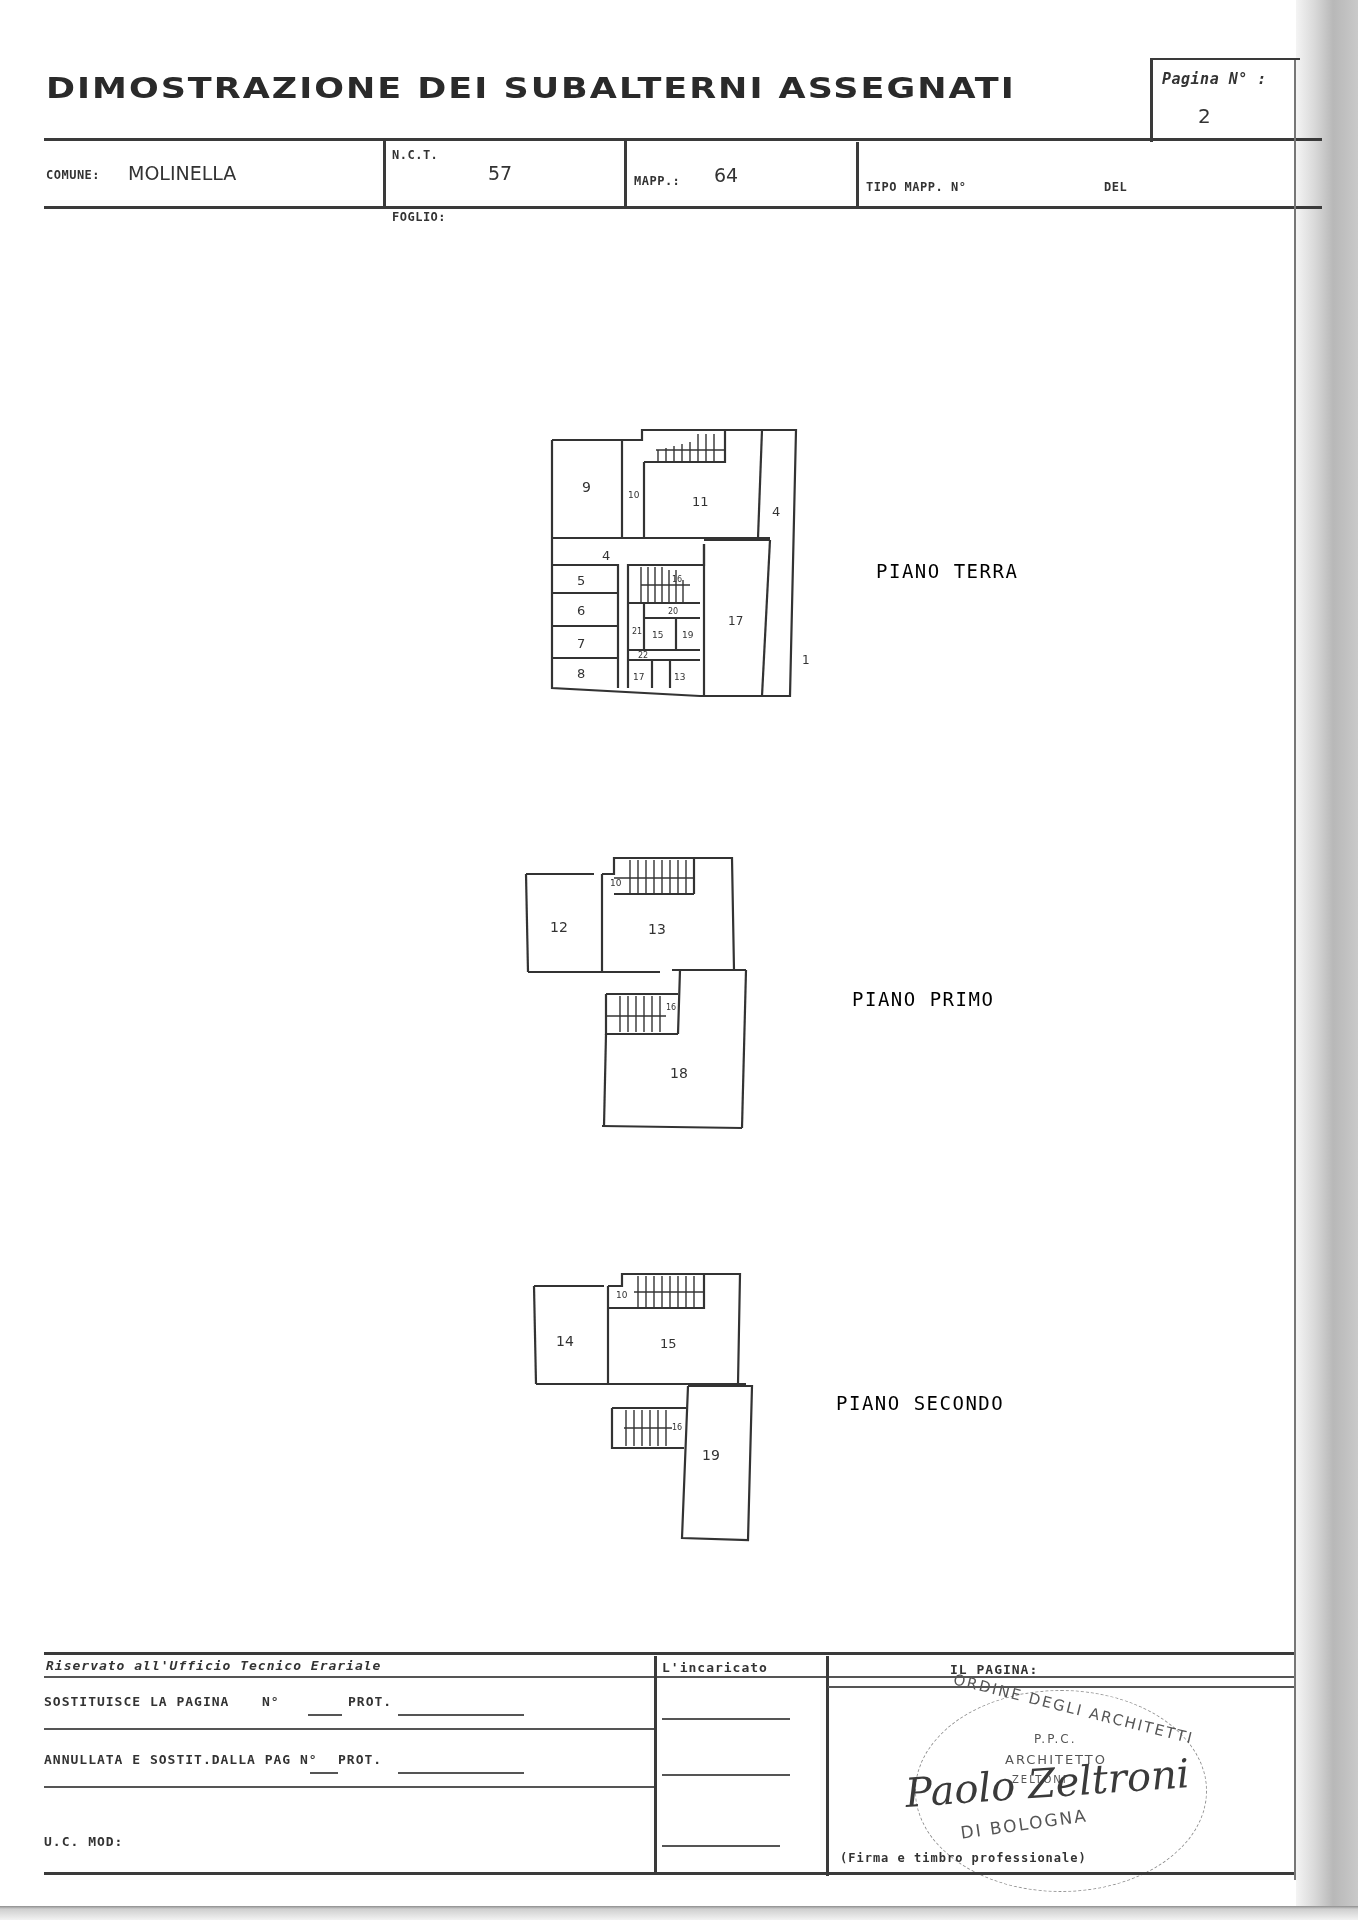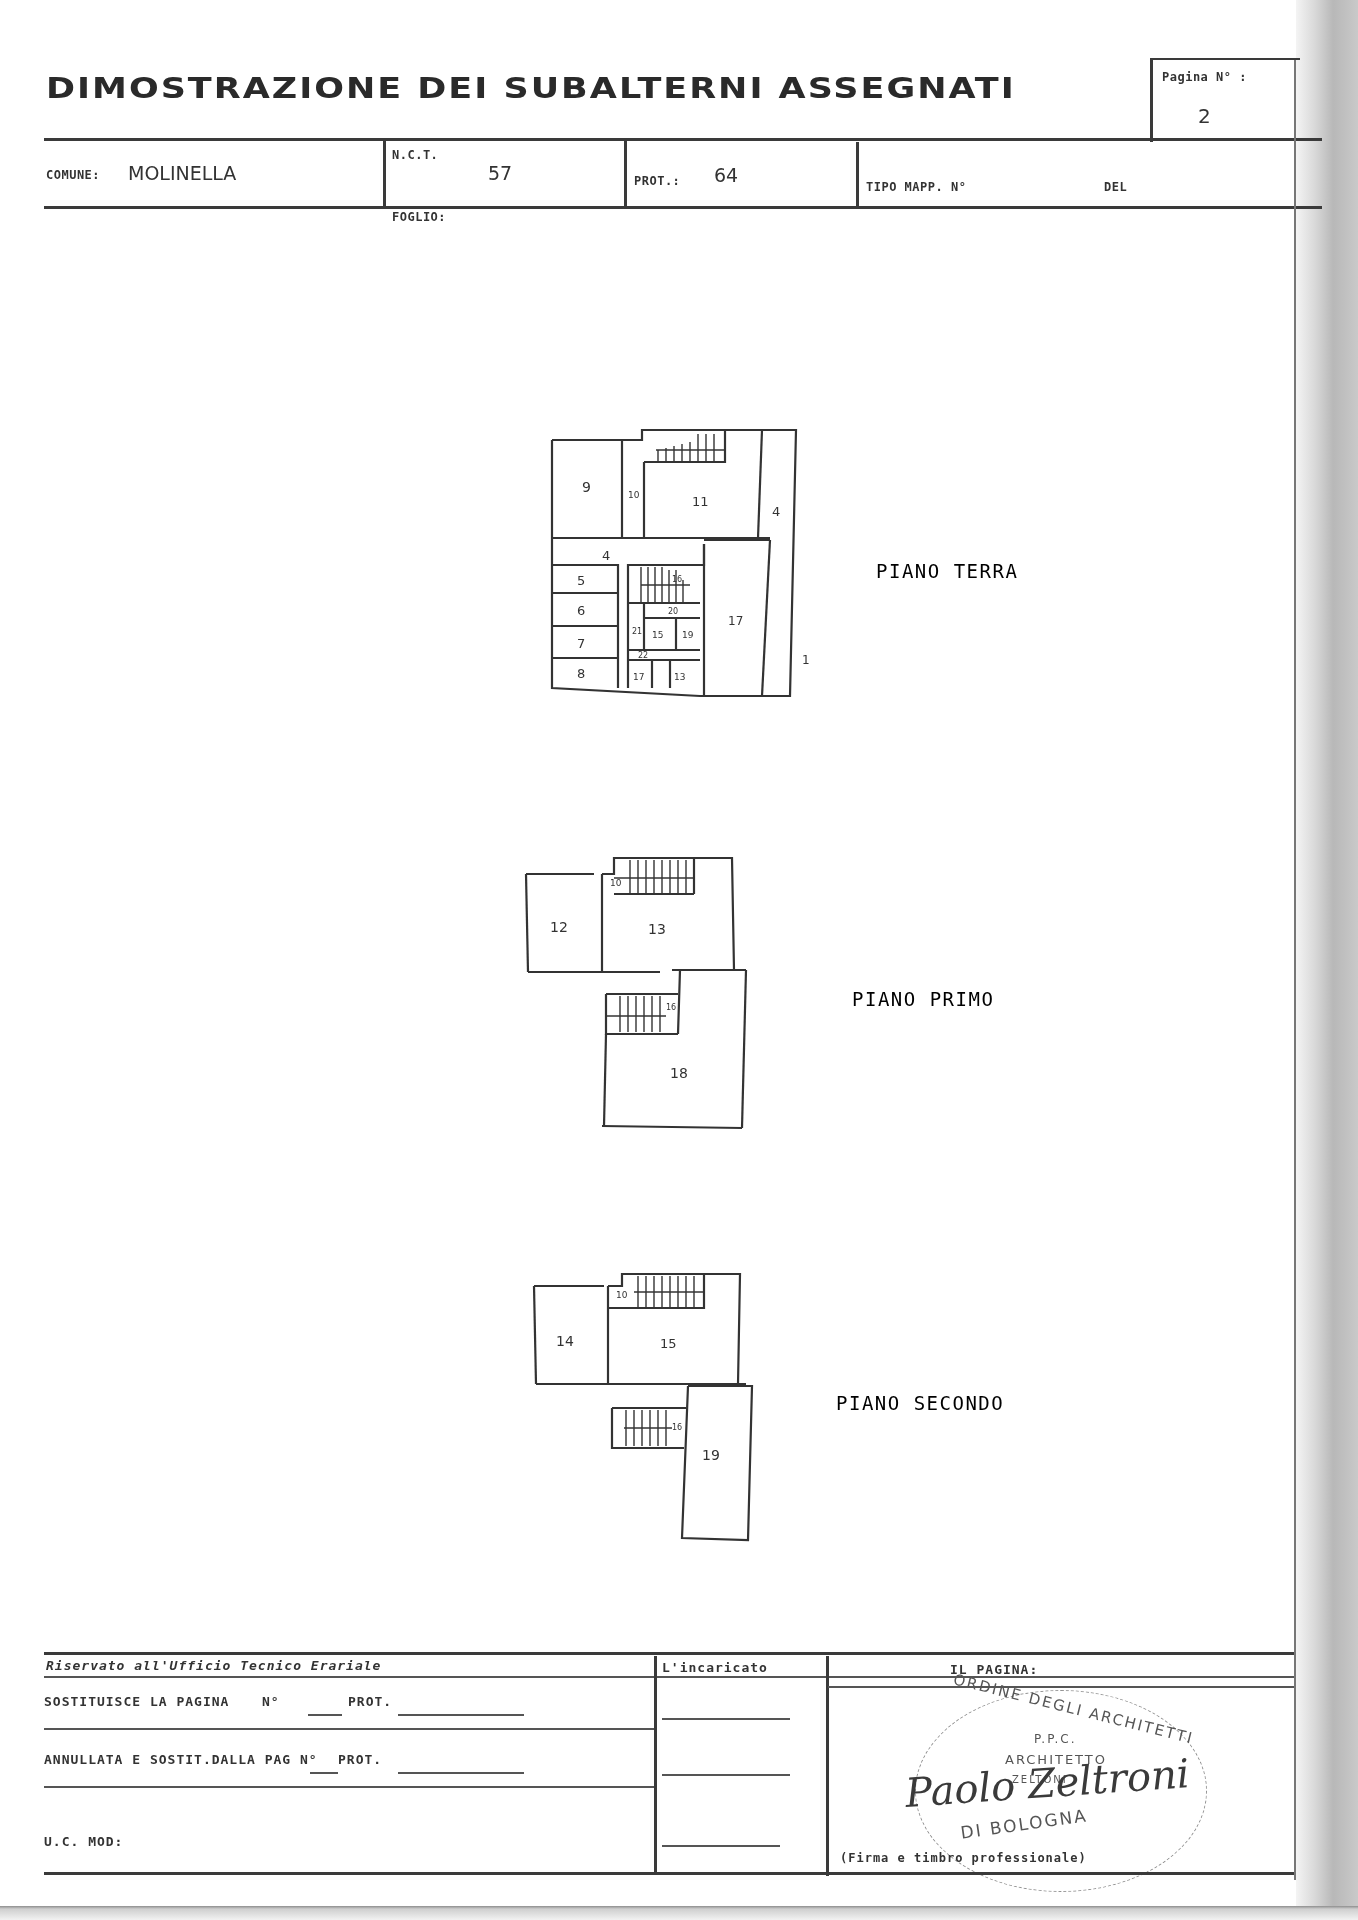--- a/index.html
+++ b/index.html
@@ -65,35 +65,35 @@
 <body>
 
 <div class="page-shadow"></div>
 <div class="bottom-edge"></div>
 
 <div>
   <div class="hline" style="left:1150px; top:58px; width:150px; height:2px;"></div>
   <div class="title">DIMOSTRAZIONE DEI SUBALTERNI ASSEGNATI</div>
 
   <div class="vline" style="left:1150px; top:58px; height:84px;"></div>
-  <div class="small-label" style="left:1162px; top:70px; font-size:12px;">Pagina N° :</div>
+  <div class="small-label" style="left:1162px; top:70px; font-size:15px;font-style:italic;">Pagina N° :</div>
   <div class="value" style="left:1198px; top:104px; font-size:20px;">2</div>
 
   <div class="hline" style="left:44px; top:138px; width:1278px;"></div>
 
   <div class="small-label" style="left:46px; top:168px;">COMUNE:</div>
   <div class="value" style="left:128px; top:162px;text-align:center;">MOLINELLA</div>
 
   <div class="vline" style="left:383px; top:138px; height:70px;"></div>
   <div class="small-label" style="left:392px; top:148px;">N.C.T.</div>
   <div class="small-label" style="left:392px; top:166px;margin-top:44px;">FOGLIO:</div>
   <div class="value" style="left:488px; top:162px;">57</div>
 
   <div class="vline" style="left:624px; top:140px; height:68px;"></div>
-  <div class="small-label" style="left:634px; top:174px;">PROT.:</div>
+  <div class="small-label" style="left:634px; top:174px;">MAPP.:</div>
   <div class="value" style="left:714px; top:164px;">64</div>
 
   <div class="vline" style="left:856px; top:142px; height:66px;"></div>
   <div class="small-label" style="left:866px; top:180px;">TIPO MAPP. N°</div>
   <div class="small-label" style="left:1104px; top:180px;">DEL</div>
 
   <div class="hline" style="left:44px; top:206px; width:1278px;"></div>
 </div>
 
 <div>

